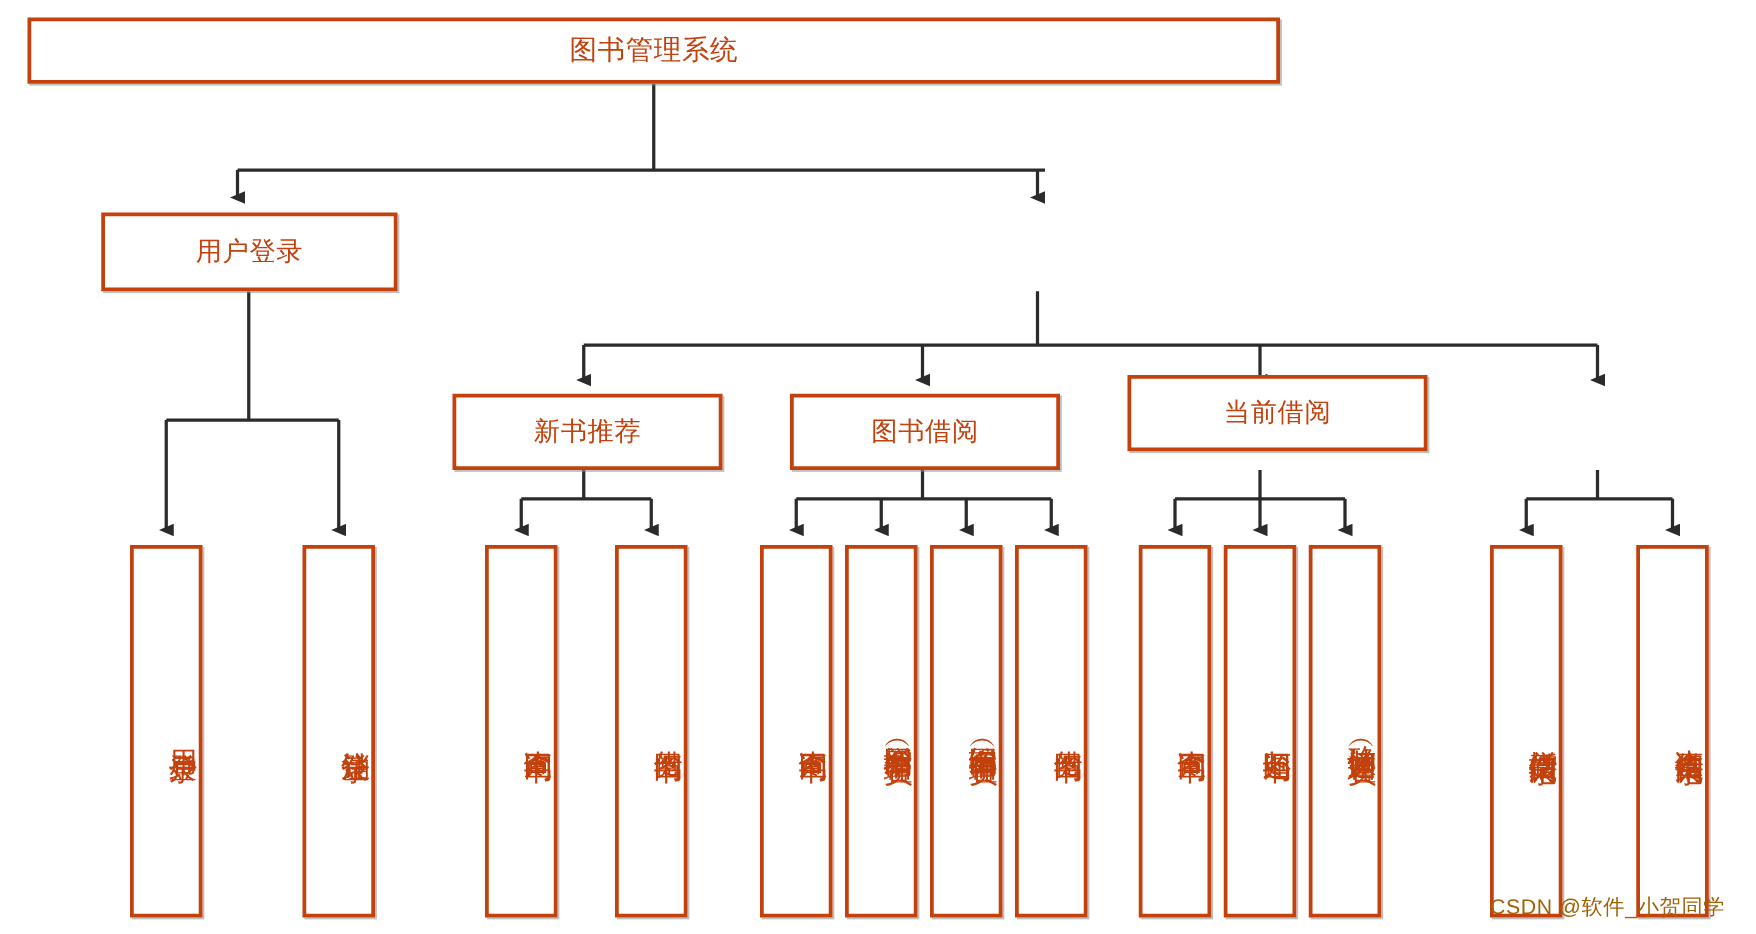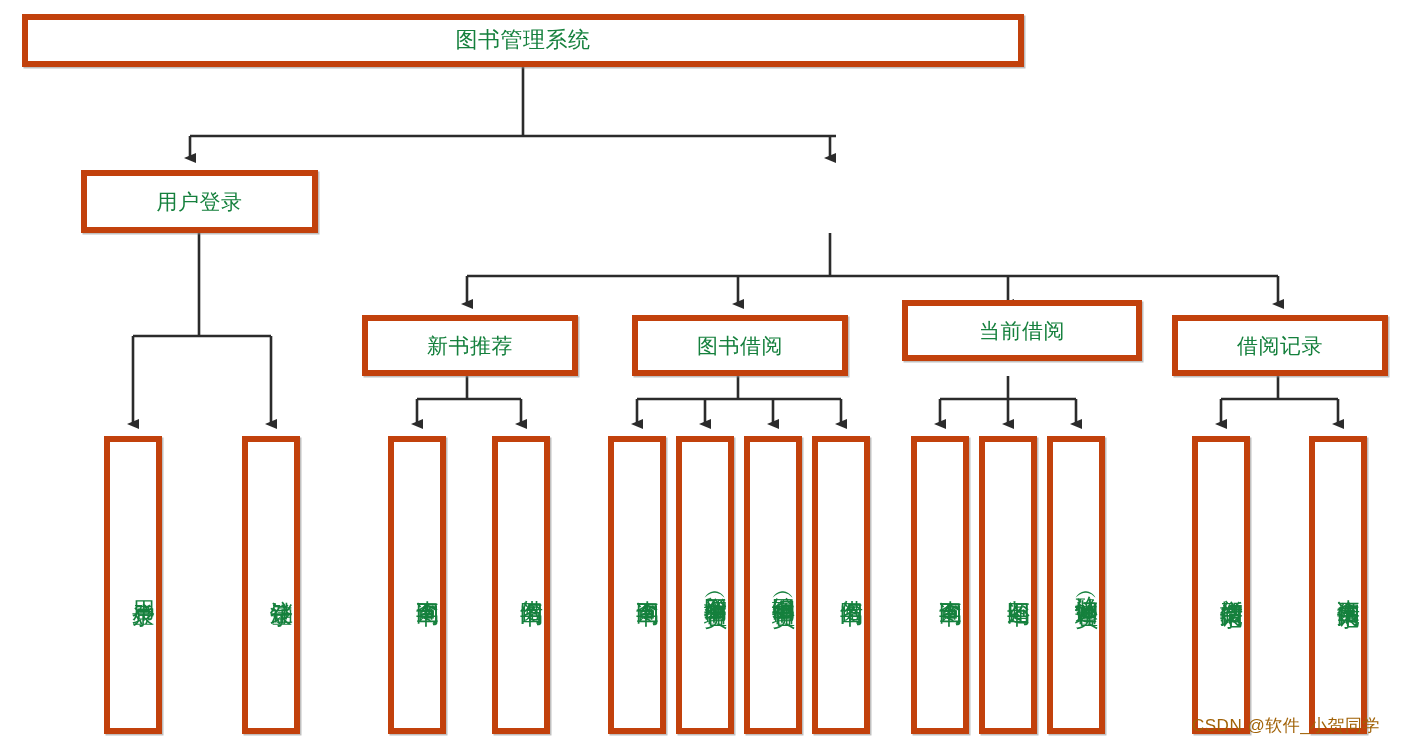--- a/index.html
+++ b/index.html
@@ -17,25 +17,25 @@
   }
   #wires {
     position: absolute;
     left: 0; top: 0;
     width: 1405px; height: 747px;
     pointer-events: none;
   }
   .node {
     position: absolute;
     background: #ffffff;
-    border: 6px solid #c2410c;
+    border: 3px solid #c2410c;
     display: flex;
     align-items: center;
     justify-content: center;
-    color: #15803d;
+    color: #c2410c;
     box-shadow: 1.5px 1.5px 0 0 rgba(140,140,140,0.55);
   }
   .node.horiz {
     font-size: 21px;
     letter-spacing: 0.5px;
     line-height: 1.2;
     text-align: center;
   }
   .node.root { font-size: 22px; }
   .node.vert {
@@ -131,23 +131,20 @@
 
   <div class="node horiz" style="left:632px; top:315px; width:216px; height:61px;">
     <span>图书借阅</span>
   </div>
   <div class="node horiz" style="left:362px; top:315px; width:216px; height:61px;">
     <span>新书推荐</span>
   </div>
   <div class="node horiz" style="left:902px; top:300px; width:240px; height:61px;">
     <span>当前借阅</span>
   </div>
-  <div class="node horiz" style="left:1172px; top:315px; width:216px; height:61px;">
-    <span>借阅记录</span>
-  </div>
 
   <div class="node vert" style="left:104px; top:436px; width:58px; height:298px;">
     <span class="vlabel">用户登录</span>
   </div>
   <div class="node vert" style="left:242px; top:436px; width:58px; height:298px;">
     <span class="vlabel">注销登录</span>
   </div>
 
   <div class="node vert" style="left:388px; top:436px; width:58px; height:298px;">
     <span class="vlabel">查询图书</span>

